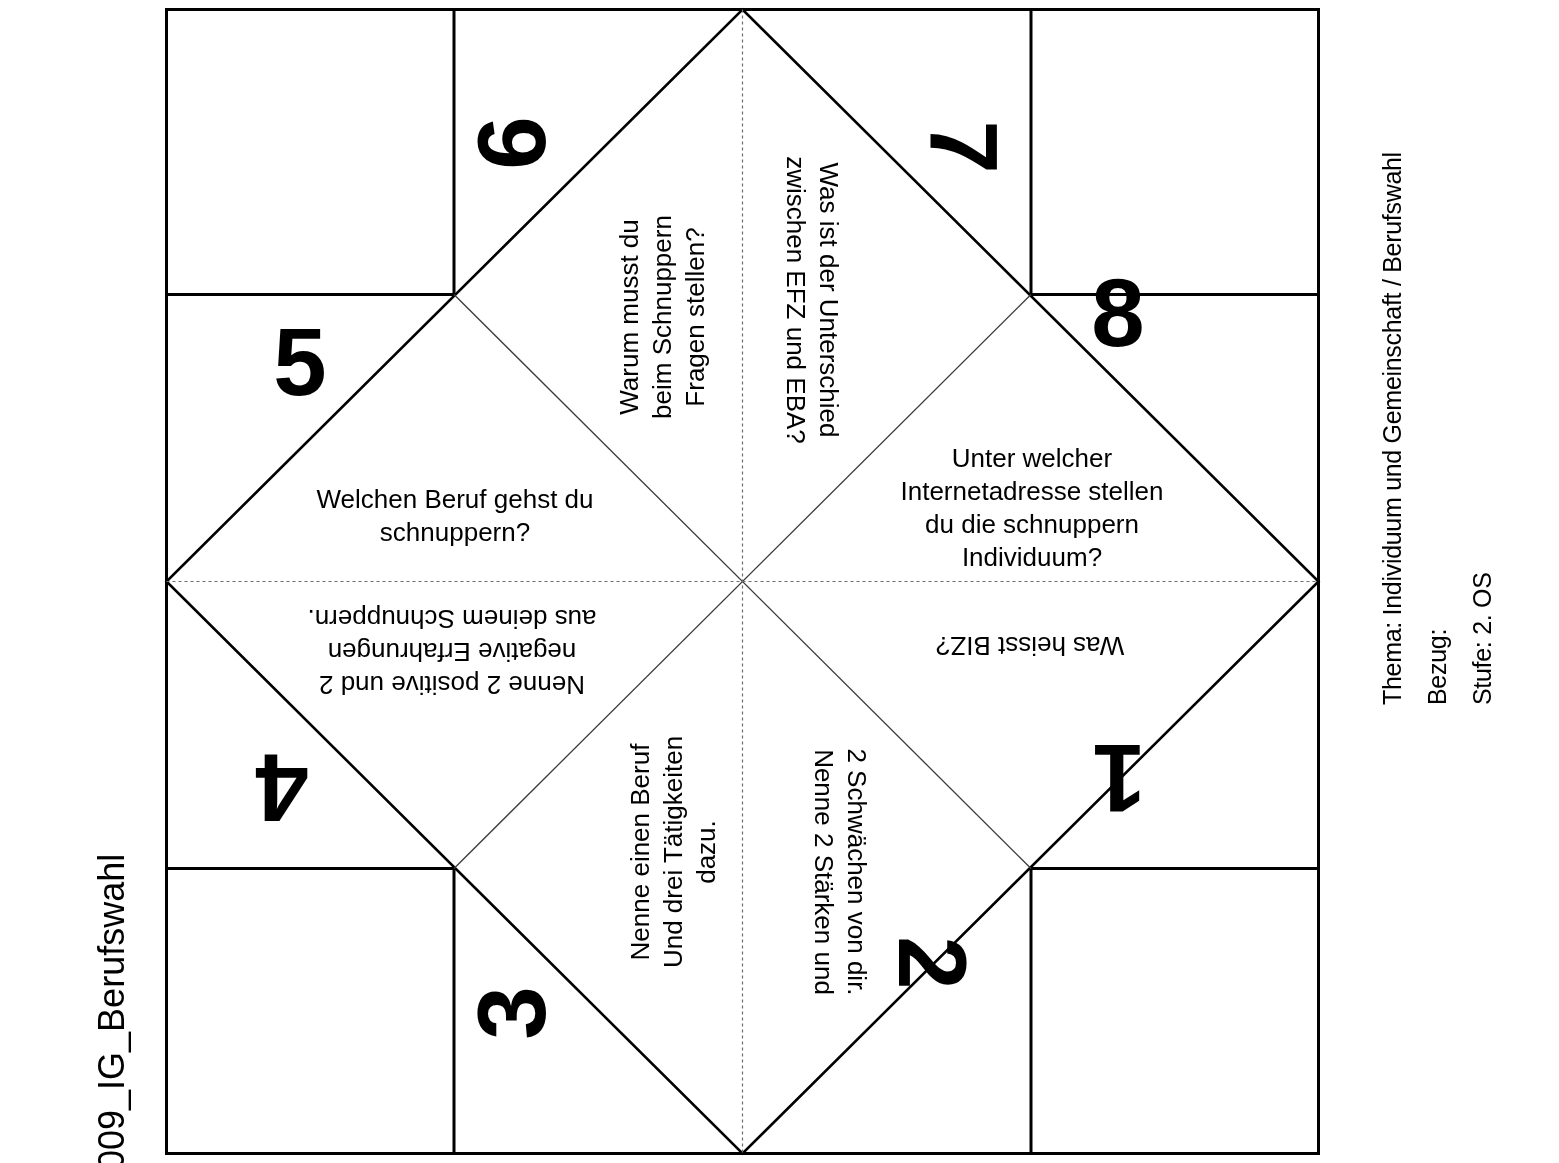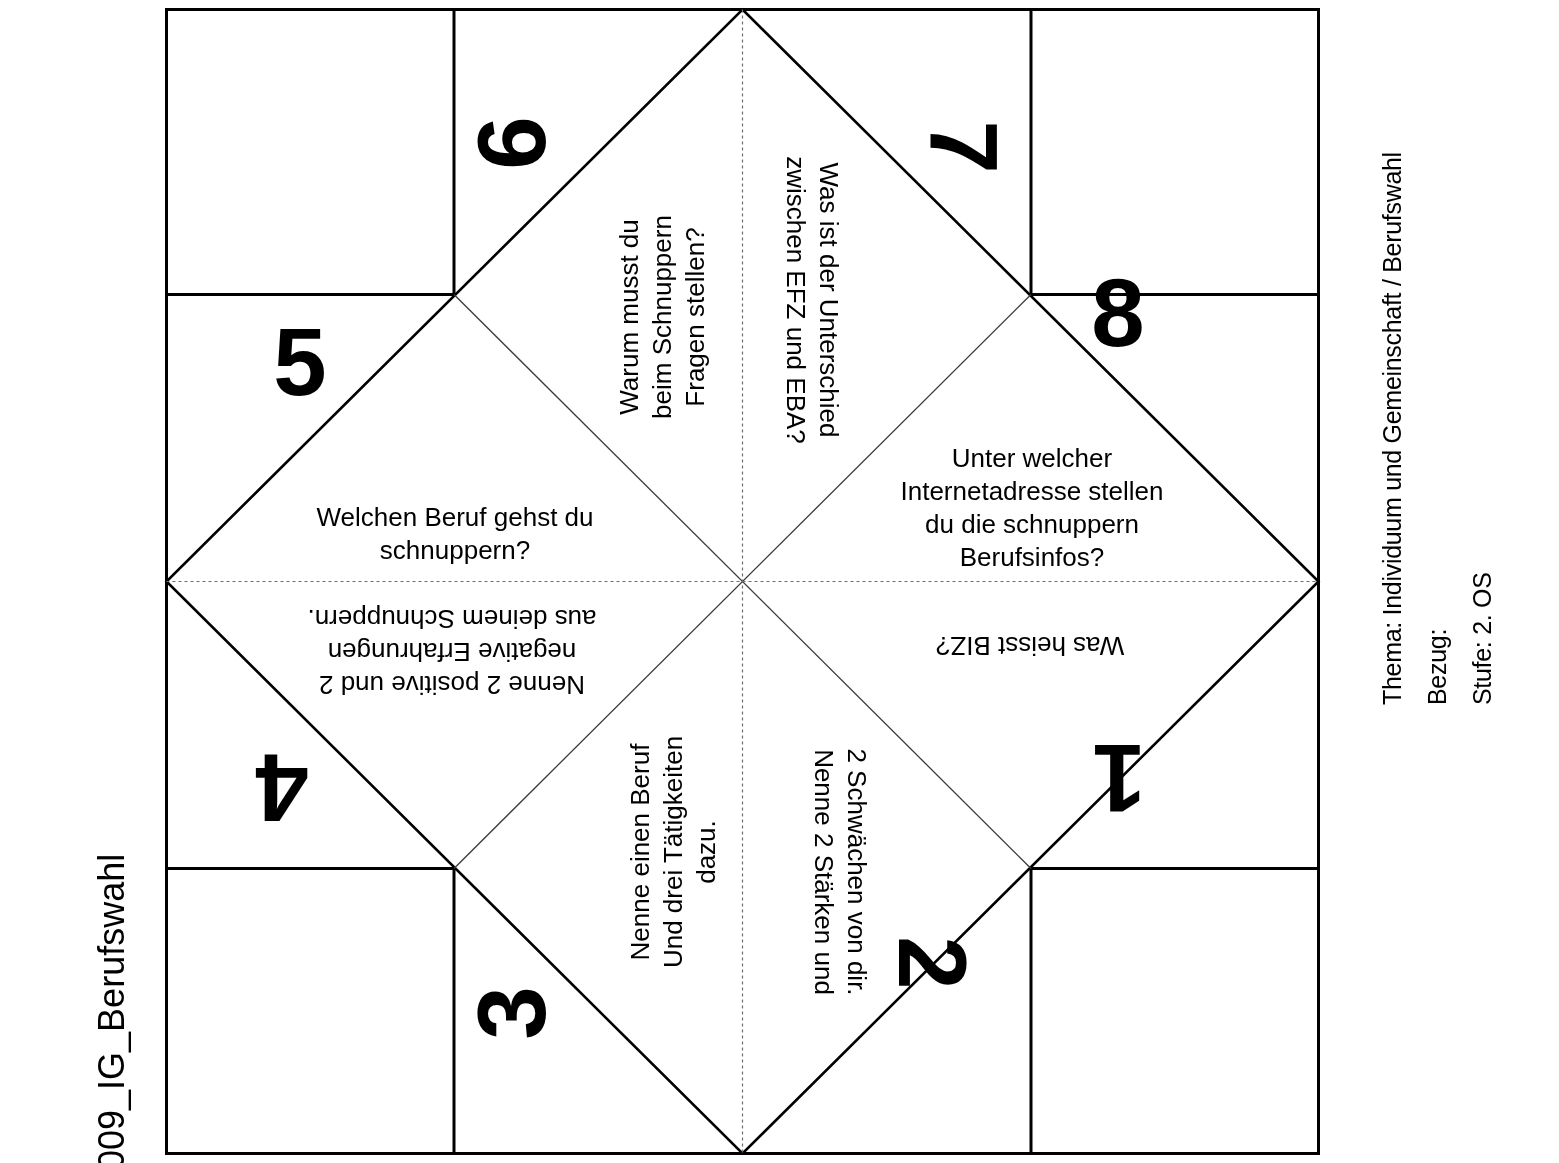--- a/index.html
+++ b/index.html
@@ -91,30 +91,30 @@
     <span>Warum musst du</span>
     <span>beim Schnuppern</span>
     <span>Fragen stellen?</span>
   </div>
 
   <div class="q r90" style="left:812px; top:300px;">
     <span>Was ist der Unterschied</span>
     <span>zwischen EFZ und EBA?</span>
   </div>
 
-  <div class="q r0" style="left:455px; top:534px;">
+  <div class="q r0" style="left:455px; top:516px;">
     <span>Welchen Beruf gehst du</span>
     <span>schnuppern?</span>
   </div>
 
   <div class="q r0" style="left:1032px; top:508px;align-items:center;">
     <span>Unter welcher</span>
     <span>Internetadresse stellen</span>
     <span>du die schnuppern</span>
-    <span>Berufsinfos?</span>
+    <span>Individuum?</span>
   </div>
 
   <div class="q r180" style="left:452px; top:651px;">
     <span>Nenne 2 positive und 2</span>
     <span>negative Erfahrungen</span>
     <span>aus deinem Schnuppern.</span>
   </div>
 
   <div class="q r180" style="left:1030px; top:645px;">
     <span>Was heisst BIZ?</span>

